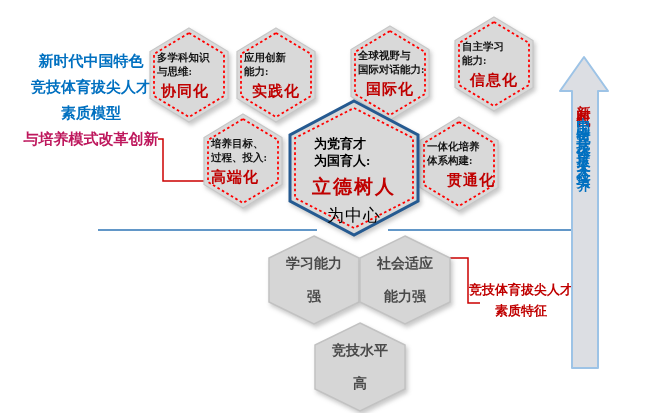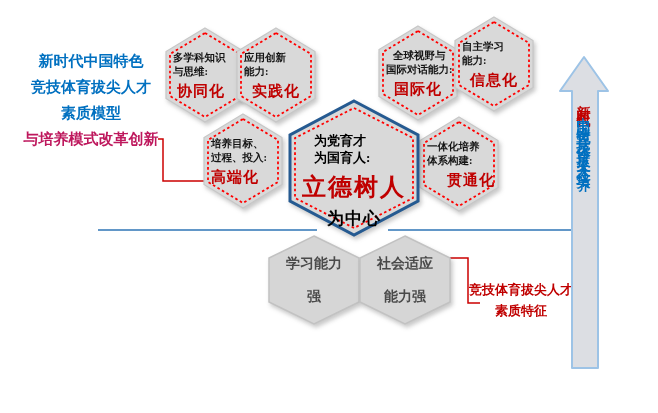--- a/index.html
+++ b/index.html
@@ -21,22 +21,22 @@
   .small .hex-label{
     font-family:"Liberation Serif", serif;font-weight:bold;
     font-size:10.5px;line-height:14px;color:#141414;
     white-space:pre-line;align-self:flex-start;padding-left:8px;margin-top:2px;}
   .small .hex-keyword{font-size:15px;font-weight:bold;color:#c00000;margin-top:3px;letter-spacing:1px;}
 
   .center-hex .hex-label{
     font-family:"Liberation Serif", serif;font-weight:bold;
     font-size:13px;line-height:17px;color:#000;
     white-space:pre-line;align-self:flex-start;padding-left:27px;margin-top:26px;}
-  .center-hex .hex-keyword{font-size:24px;font-weight:bold;color:#c00000;margin-top:5px;letter-spacing:2px;}
-  .center-hex .hex-suffix{font-size:17px;font-weight:bold;color:#000;margin-top:4px;letter-spacing:1px;}
+  .center-hex .hex-keyword{font-size:19px;font-weight:bold;color:#c00000;margin-top:5px;letter-spacing:2px;}
+  .center-hex .hex-suffix{font-size:17px;font-weight:normal;color:#000;margin-top:4px;letter-spacing:1px;}
 
   .trait-hex .trait-text{
     font-size:14px;font-weight:bold;color:#4a4a4a;
     white-space:pre-line;text-align:center;line-height:33px;}
 
   
   .left-label{position:absolute;left:10px;top:48px;width:162px;text-align:center;
     font-weight:bold;font-size:15px;line-height:26px;}
   .left-label .blue{color:#0070C0;}
   .left-label .red{color:#be185d;}
@@ -69,21 +69,21 @@
     <div class="red">与培养模式改革创新</div>
   </div>
 
   <svg class="overlay" width="658" height="413" viewBox="0 0 658 413">
     <line x1="98" y1="230" x2="317" y2="230" stroke="#2E75B6" stroke-width="1.6"></line>
     <line x1="388" y1="230" x2="573" y2="230" stroke="#2E75B6" stroke-width="1.6"></line>
     <polyline points="158,139 163,139 163,181 204,181" fill="none" stroke="#cc0000" stroke-width="1.5"></polyline>
     <polyline points="445,258 468,258 468,303 480,303" fill="none" stroke="#cc0000" stroke-width="1.5"></polyline>
   </svg>
 
-  <div class="hex small" style="left:165px;top:27px;width:72px;height:96px;">
+  <div class="hex small" style="left:149px;top:27px;width:72px;height:96px;">
     <svg width="80" height="96" viewBox="0 0 80 96">
       <polygon class="hex-fill" points="40,1 79,24.5 79,71.5 40,95 1,71.5 1,24.5"></polygon>
       <polygon class="hex-dotted" points="40,6 75,27 75,69 40,90 5,69 5,27"></polygon>
     </svg>
     <div class="hex-content">
       <div class="hex-label">多学科知识
 与思维:</div>
       <div class="hex-keyword">协同化</div>
     </div>
   </div>
@@ -93,21 +93,21 @@
       <polygon class="hex-fill" points="40,1 79,24.5 79,71.5 40,95 1,71.5 1,24.5"></polygon>
       <polygon class="hex-dotted" points="40,6 75,27 75,69 40,90 5,69 5,27"></polygon>
     </svg>
     <div class="hex-content">
       <div class="hex-label">应用创新
 能力:</div>
       <div class="hex-keyword">实践化</div>
     </div>
   </div>
 
-  <div class="hex small" style="left:378px;top:25px;width:80px;height:96px;text-align:center;">
+  <div class="hex small" style="left:350px;top:25px;width:80px;height:96px;">
     <svg width="80" height="96" viewBox="0 0 80 96">
       <polygon class="hex-fill" points="40,1 79,24.5 79,71.5 40,95 1,71.5 1,24.5"></polygon>
       <polygon class="hex-dotted" points="40,6 75,27 75,69 40,90 5,69 5,27"></polygon>
     </svg>
     <div class="hex-content">
       <div class="hex-label">全球视野与
 国际对话能力:</div>
       <div class="hex-keyword">国际化</div>
     </div>
   </div>
@@ -174,20 +174,29 @@
   <div class="hex trait-hex" style="left:359px;top:235px;width:92px;height:90px;">
     <svg width="92" height="90" viewBox="0 0 92 90">
       <polygon class="trait-fill" points="46,1 91,23 91,67 46,89 1,67 1,23"></polygon>
     </svg>
     <div class="hex-content">
       <div class="trait-text">社会适应
 能力强</div>
     </div>
   </div>
 
+  <div class="hex trait-hex" style="left:314px;top:322px;width:92px;height:90px;">
+    <svg width="92" height="90" viewBox="0 0 92 90">
+      <polygon class="trait-fill" points="46,1 91,23 91,67 46,89 1,67 1,23"></polygon>
+    </svg>
+    <div class="hex-content">
+      <div class="trait-text">竞技水平
+高</div>
+    </div>
+  </div>
 
   <div class="feature-label">竞技体育拔尖人才
 素质特征</div>
 
   <div class="arrow">
     <svg width="52" height="315" viewBox="0 0 52 315">
       <polygon points="26,2 50,36 40,36 40,313 14,313 14,36 2,36" fill="#dcdee3" stroke="#9DC3E6" stroke-width="2" stroke-linejoin="round"></polygon>
     </svg>
     <div class="arrow-text">
       <span class="red">新时代</span><span class="blue">中国特色竞技体育拔尖人才培养</span>

